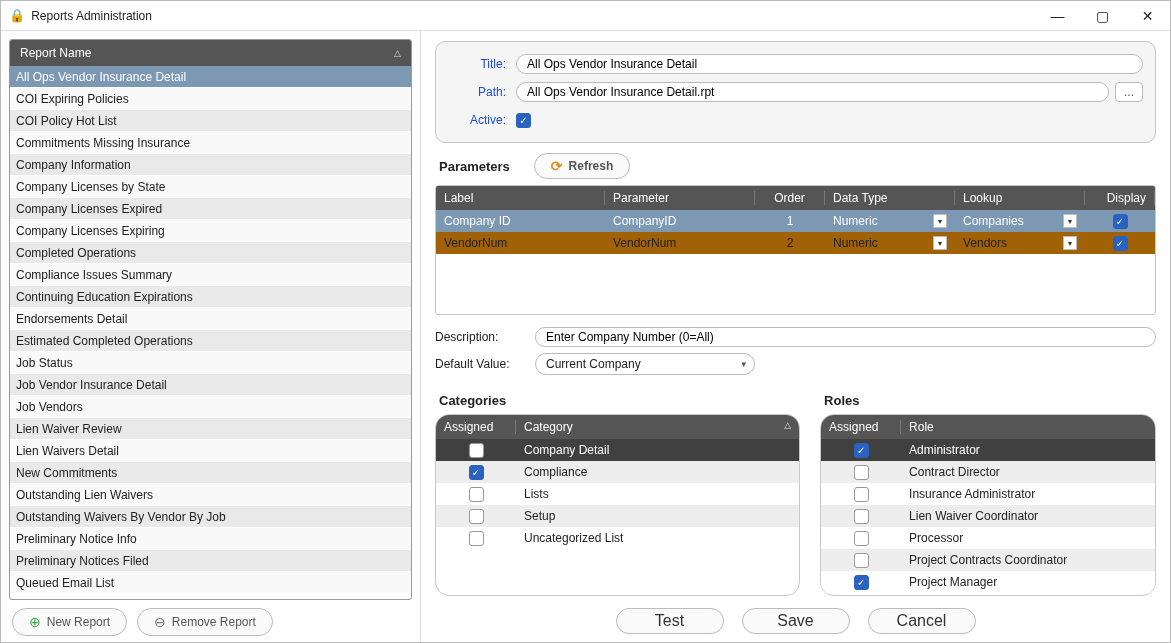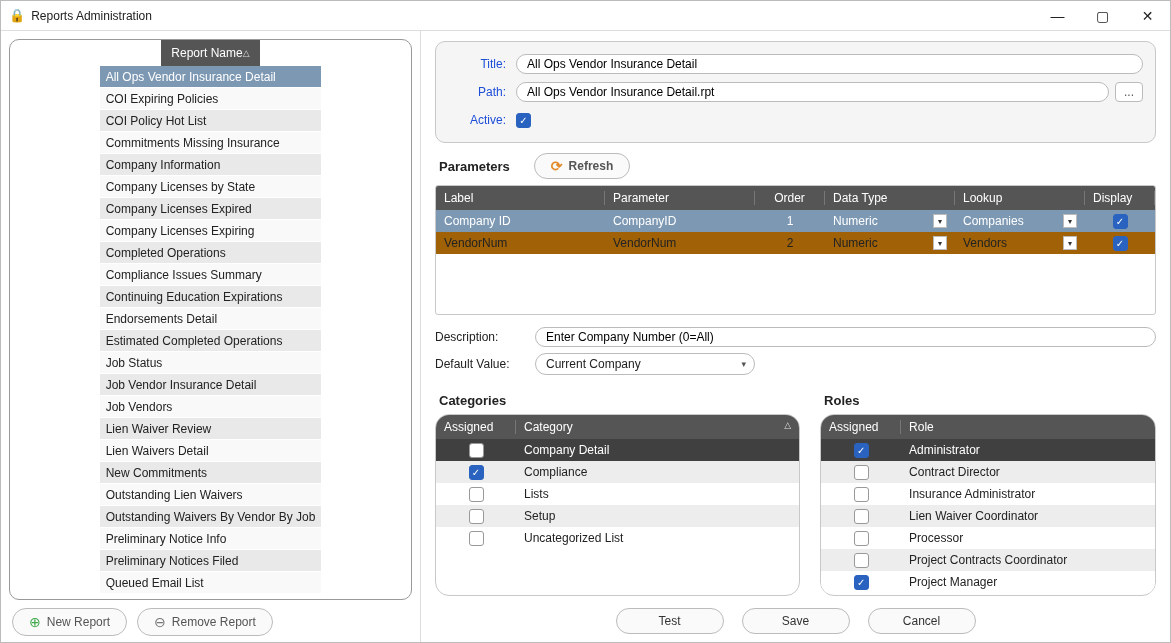--- a/index.html
+++ b/index.html
@@ -40,27 +40,26 @@
   
   .left {
     width: 420px;
     padding: 8px;
     border-right: 1px solid #ddd;
     display:flex;
     flex-direction:column;
   }
   .left-inner {
     border:1px solid #999;
-    border-radius:10px;
+    border-radius:3px;
     flex:1;
     overflow:hidden;
     display:flex;
     flex-direction:column;
     position:relative;
-    align-items:center;
   }
   .list-header {
     background:#555; color:#fff;
     height:26px; display:flex; align-items:center; padding:0 10px;
     font-size:12px;
     justify-content:space-between;
   }
   .list-rows {
     overflow-y:auto;
     flex:1;
@@ -175,21 +174,21 @@
   .lb-row.selected { background:#404040; color:#fff; }
   .lb-row .col1 { width:80px; display:flex; justify-content:center; }
   .lb-row .col2 { flex:1; padding:0 8px; }
 
   .action-row {
     display:flex; justify-content:center; gap:18px; padding-top:12px;
   }
   .act-btn {
     border:1px solid #bbb; border-radius:14px; width:108px; height:26px;
     display:flex; align-items:center; justify-content:center;
-    background:#fafafa; color:#333; font-size:12px;
+    background:#fafafa; color:#333; font-size:16px;
   }
 
   .sort-tri { font-size:9px; color:#ddd; }
 
   
   ::-webkit-scrollbar { width:15px; }
   ::-webkit-scrollbar-thumb { background:#c4c4c4; border:2px solid #eee; border-radius:8px; }
   ::-webkit-scrollbar-track { background:#eee; }
 </style>
 </head>
@@ -275,21 +274,21 @@
         <span>Refresh</span>
       </div>
     </div>
     <div class="params">
       <div class="params-header">
         <div>Label</div>
         <div>Parameter</div>
         <div style="text-align:center">Order</div>
         <div>Data Type</div>
         <div>Lookup</div>
-        <div style="text-align:left">Display</div>
+        <div style="text-align:right">Display</div>
       </div>
       <div id="param-rows">
           <div class="params-row selected">
             <div>Company ID</div>
             <div>CompanyID</div>
             <div style="justify-content:center">1</div>
             <div>
               <span>Numeric</span>
               <span class="dd-caret">▾</span>
             </div>

